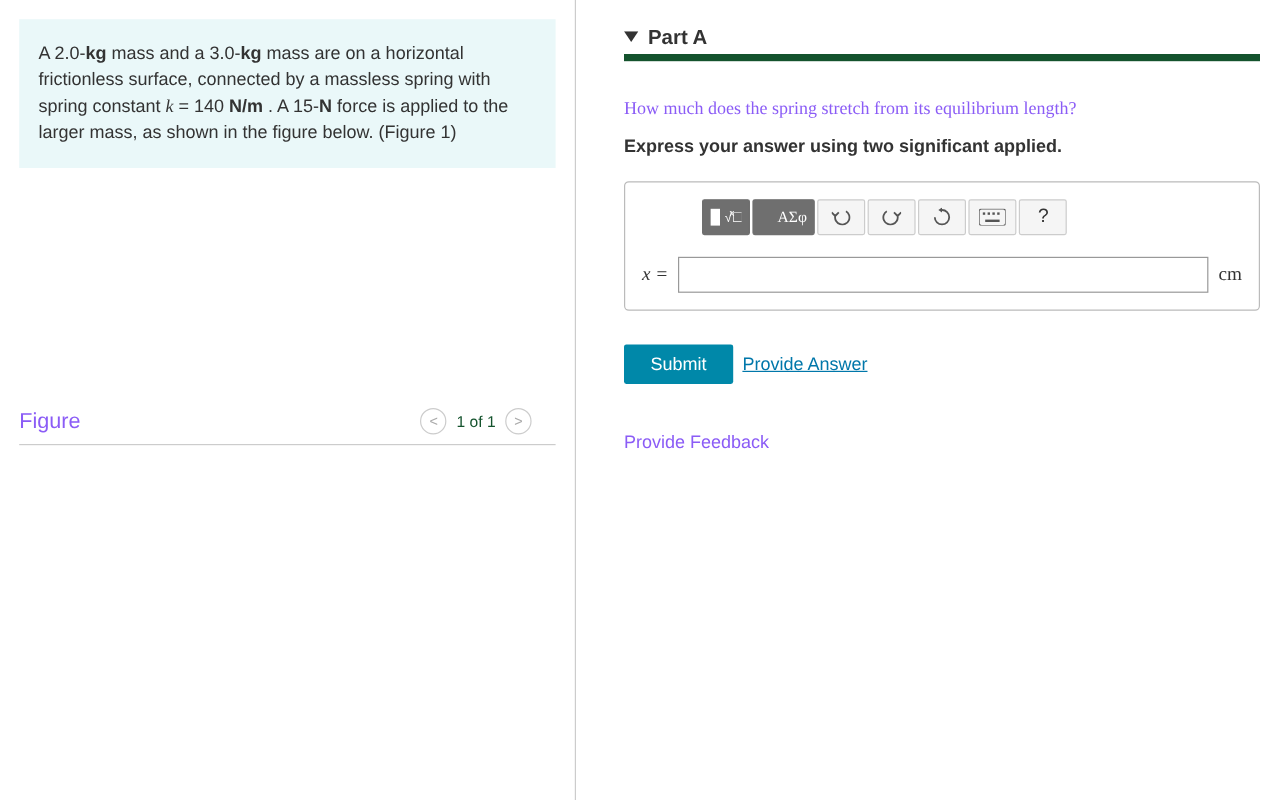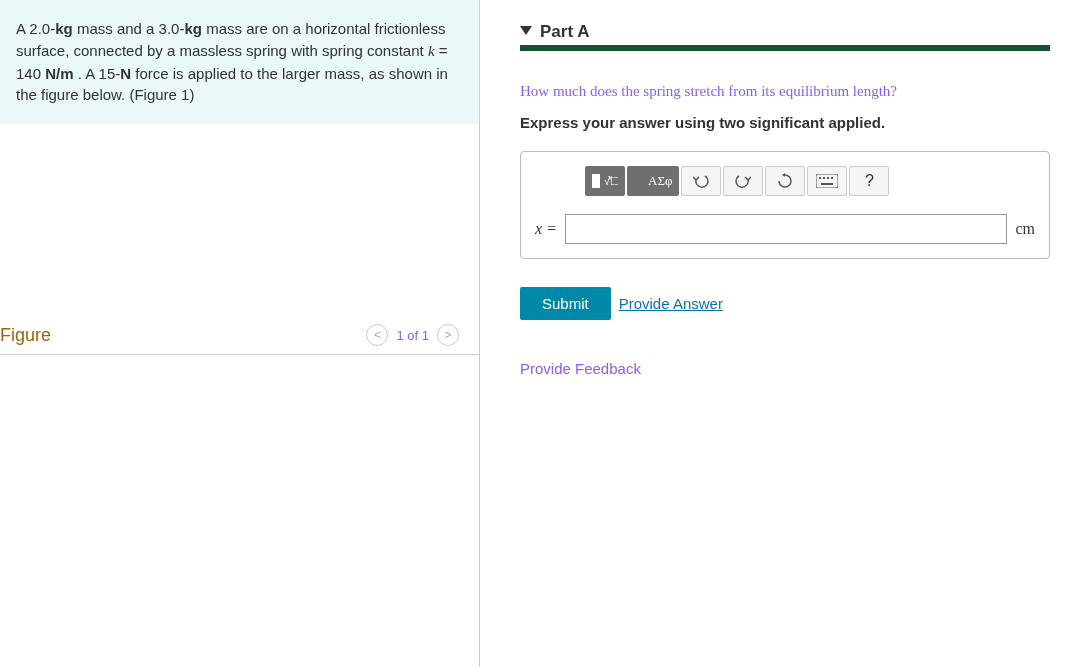--- a/index.html
+++ b/index.html
@@ -1,27 +1,27 @@
 <!DOCTYPE html>
 <html><head>
 <meta charset="utf-8">
 <style>
 * { box-sizing: border-box; margin: 0; padding: 0; }
 body { font-family: Arial, Helvetica, sans-serif; font-size: 14px; color: #333; background: #fff; width: 1070px; height: 667px; position: relative; }
 .container { display: flex; width: 100%; height: 100%; }
-.left-col { width: 480px; padding: 0; border-right: 1px solid #ccc; display: flex; flex-direction: column; }
+.left-col { width: 480px; padding: 16px; border-right: 1px solid #ccc; display: flex; flex-direction: column; }
 .right-col { flex: 1; padding: 0 20px 0 40px; }
 .problem-text { background: #eaf8f9; padding: 18px 16px; font-size: 15px; line-height: 1.45; }
 .problem-text i { font-style: italic; font-family: 'Times New Roman', serif; }
 .figure-section { margin-top: 200px; padding: 0 0 0 0; }
 .figure-header { display: flex; justify-content: space-between; align-items: center; border-bottom: 1px solid #ccc; padding-bottom: 8px; padding-right: 20px; }
-.figure-title { font-size: 18px; font-weight: normal; color: #a16207; }
+.figure-title { font-size: 18px; font-weight: normal; color: #8b5cf6; }
 .figure-nav { display: flex; align-items: center; gap: 8px; }
 .nav-btn { width: 22px; height: 22px; border: 1px solid #ccc; border-radius: 50%; background: #fff; display: flex; align-items: center; justify-content: center; font-size: 12px; color: #aaa; cursor: pointer; }
-.nav-label { font-size: 13px; color: #8b5cf6; }
+.nav-label { font-size: 13px; color: #14532d; }
 .figure-svg-wrap { padding: 150px 40px 30px 40px; }
 .part-header { display: flex; align-items: center; padding: 22px 0 3px 0; border-bottom: 6px solid #14532d; margin-bottom: 32px; }
 .part-header svg { margin-right: 8px; }
 .part-title { font-size: 17px; font-weight: bold; }
 .question-text { font-size: 15px; margin-bottom: 14px; color: #8b5cf6; font-family: Liberation Serif, serif; }
 .instruction-text { font-size: 15px; font-weight: bold; margin-bottom: 20px; }
 .answer-box { border: 1px solid #bbb; border-radius: 4px; padding: 14px; margin-bottom: 28px; background: #fff; }
 .toolbar { display: flex; gap: 2px; margin-bottom: 18px; margin-left: 50px; }
 .tool-btn { border: 1px solid #ccc; background: #f5f5f5; height: 30px; min-width: 40px; display: flex; align-items: center; justify-content: center; font-size: 13px; cursor: pointer; border-radius: 2px; padding: 0 6px; }
 .tool-btn.dark { background: #6f6f6f; border-color: #6f6f6f; color: #fff; }

